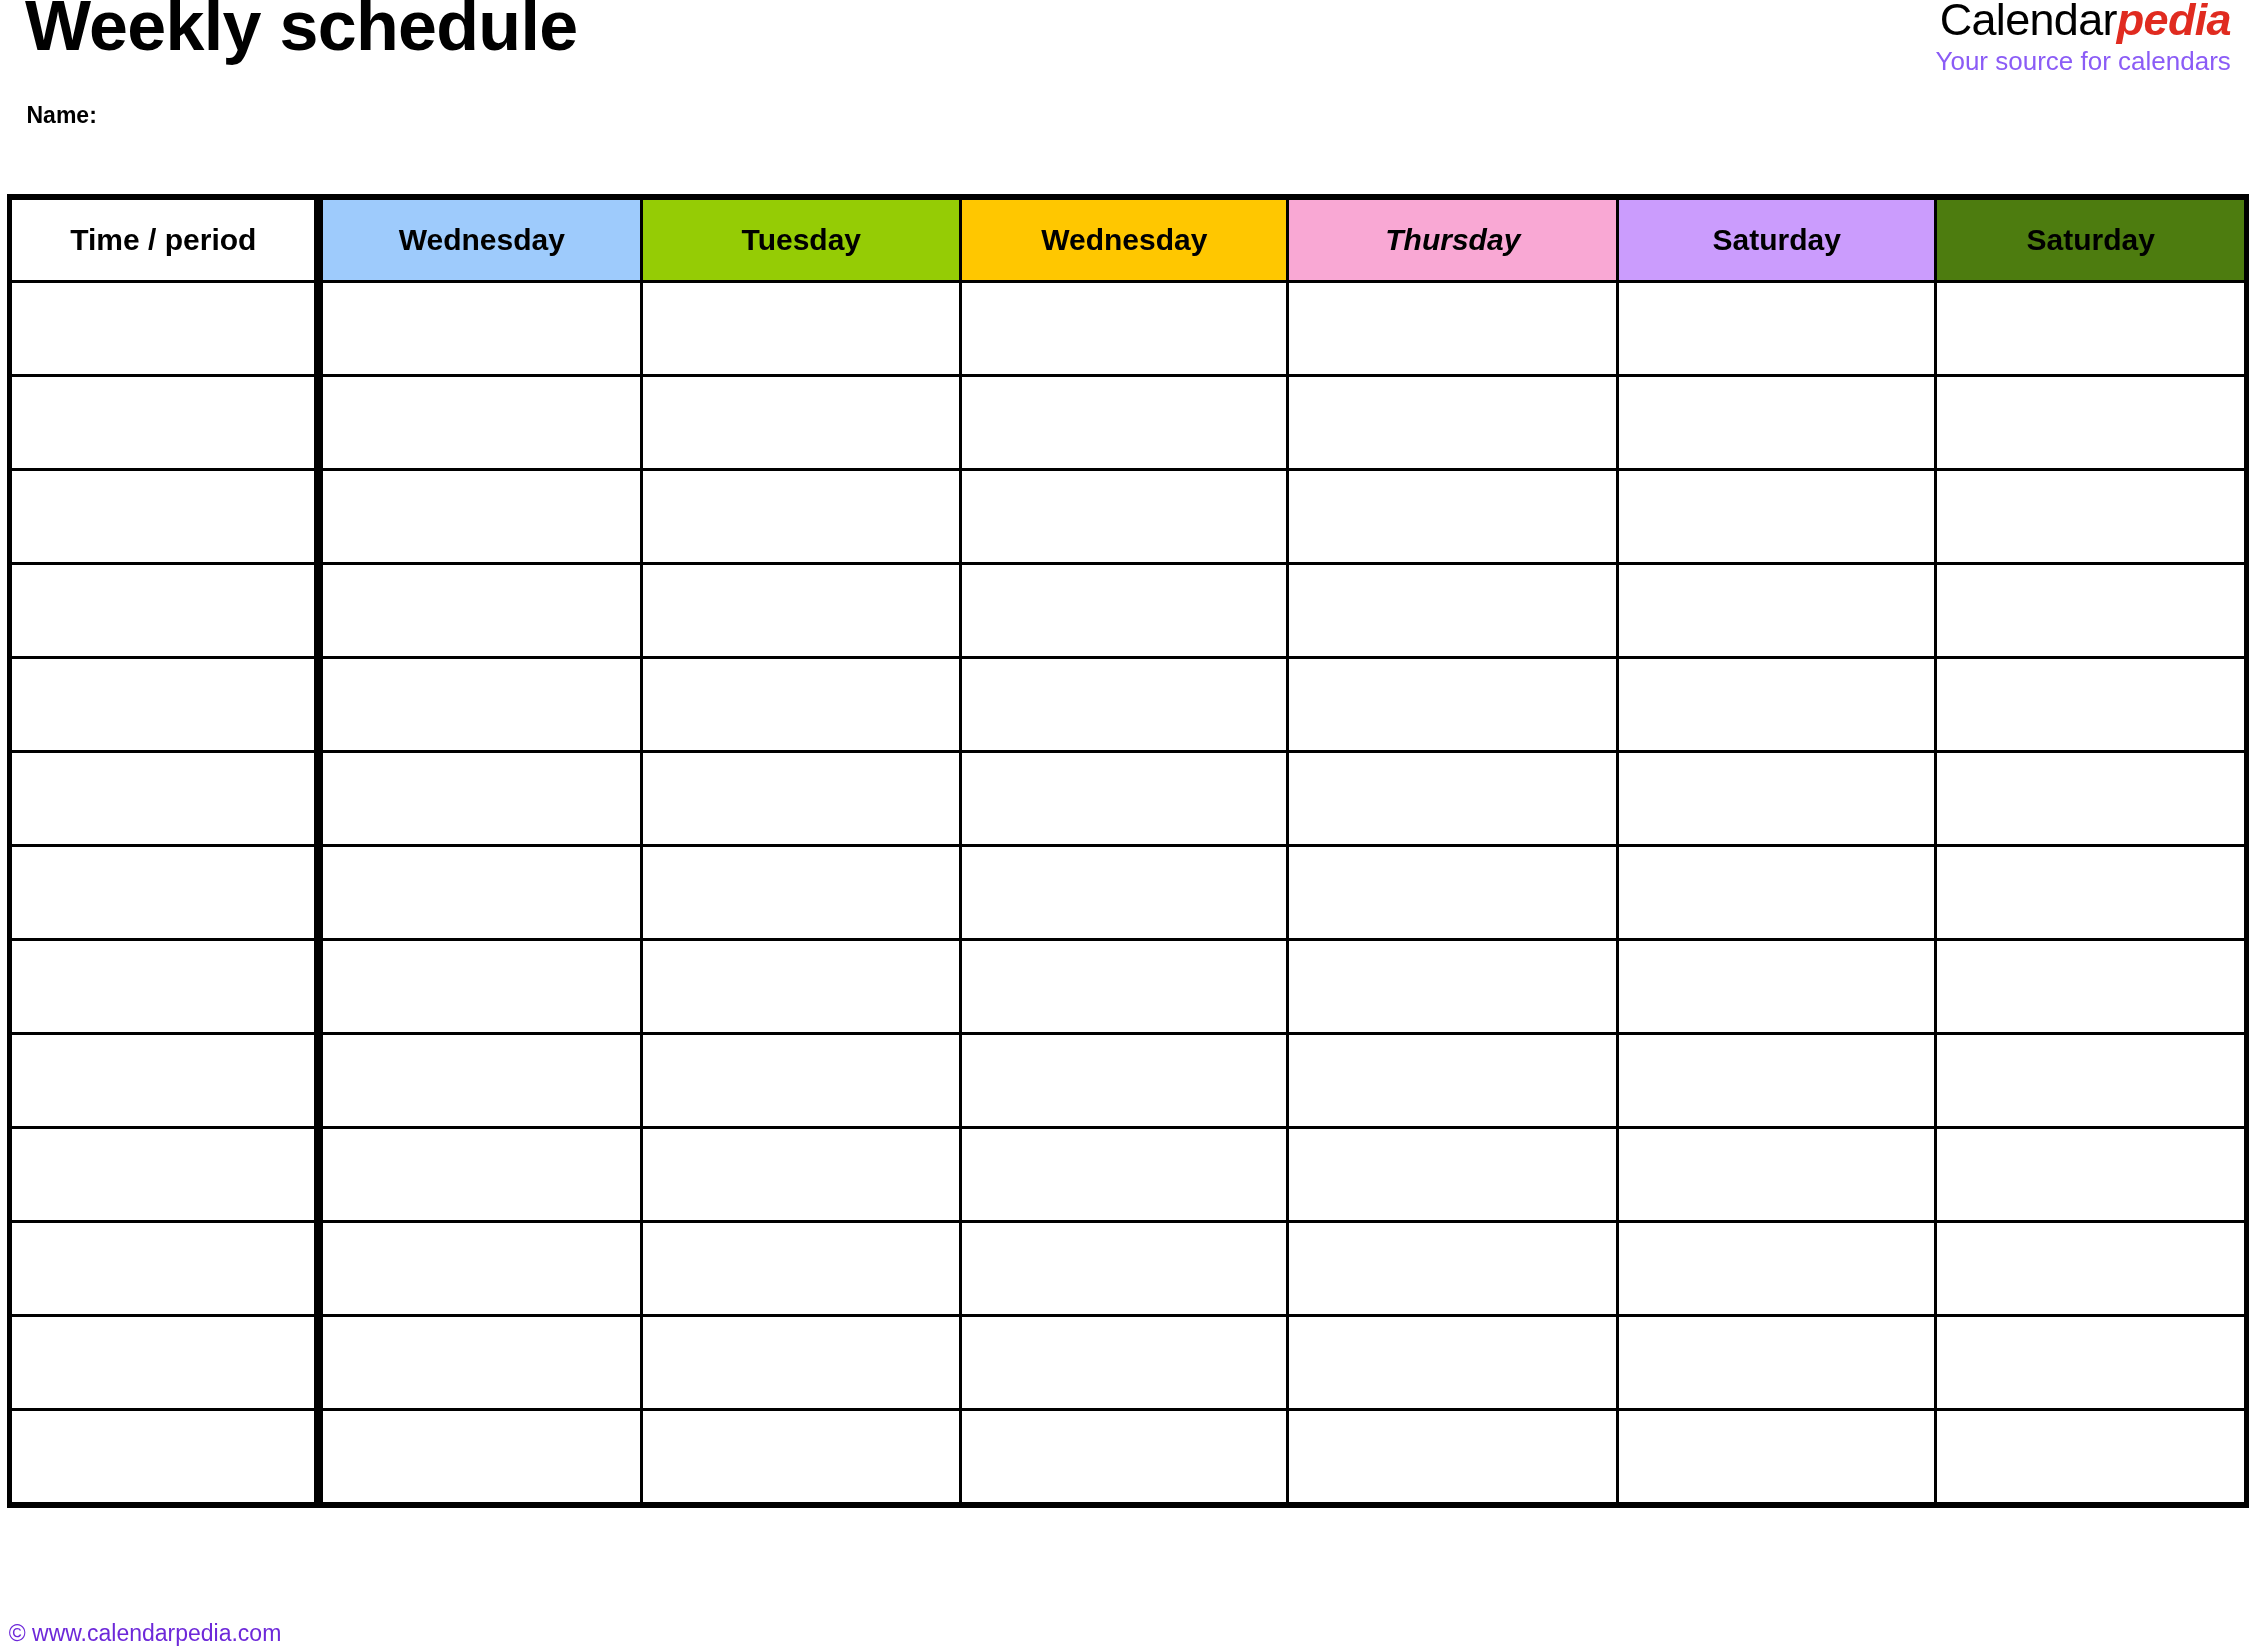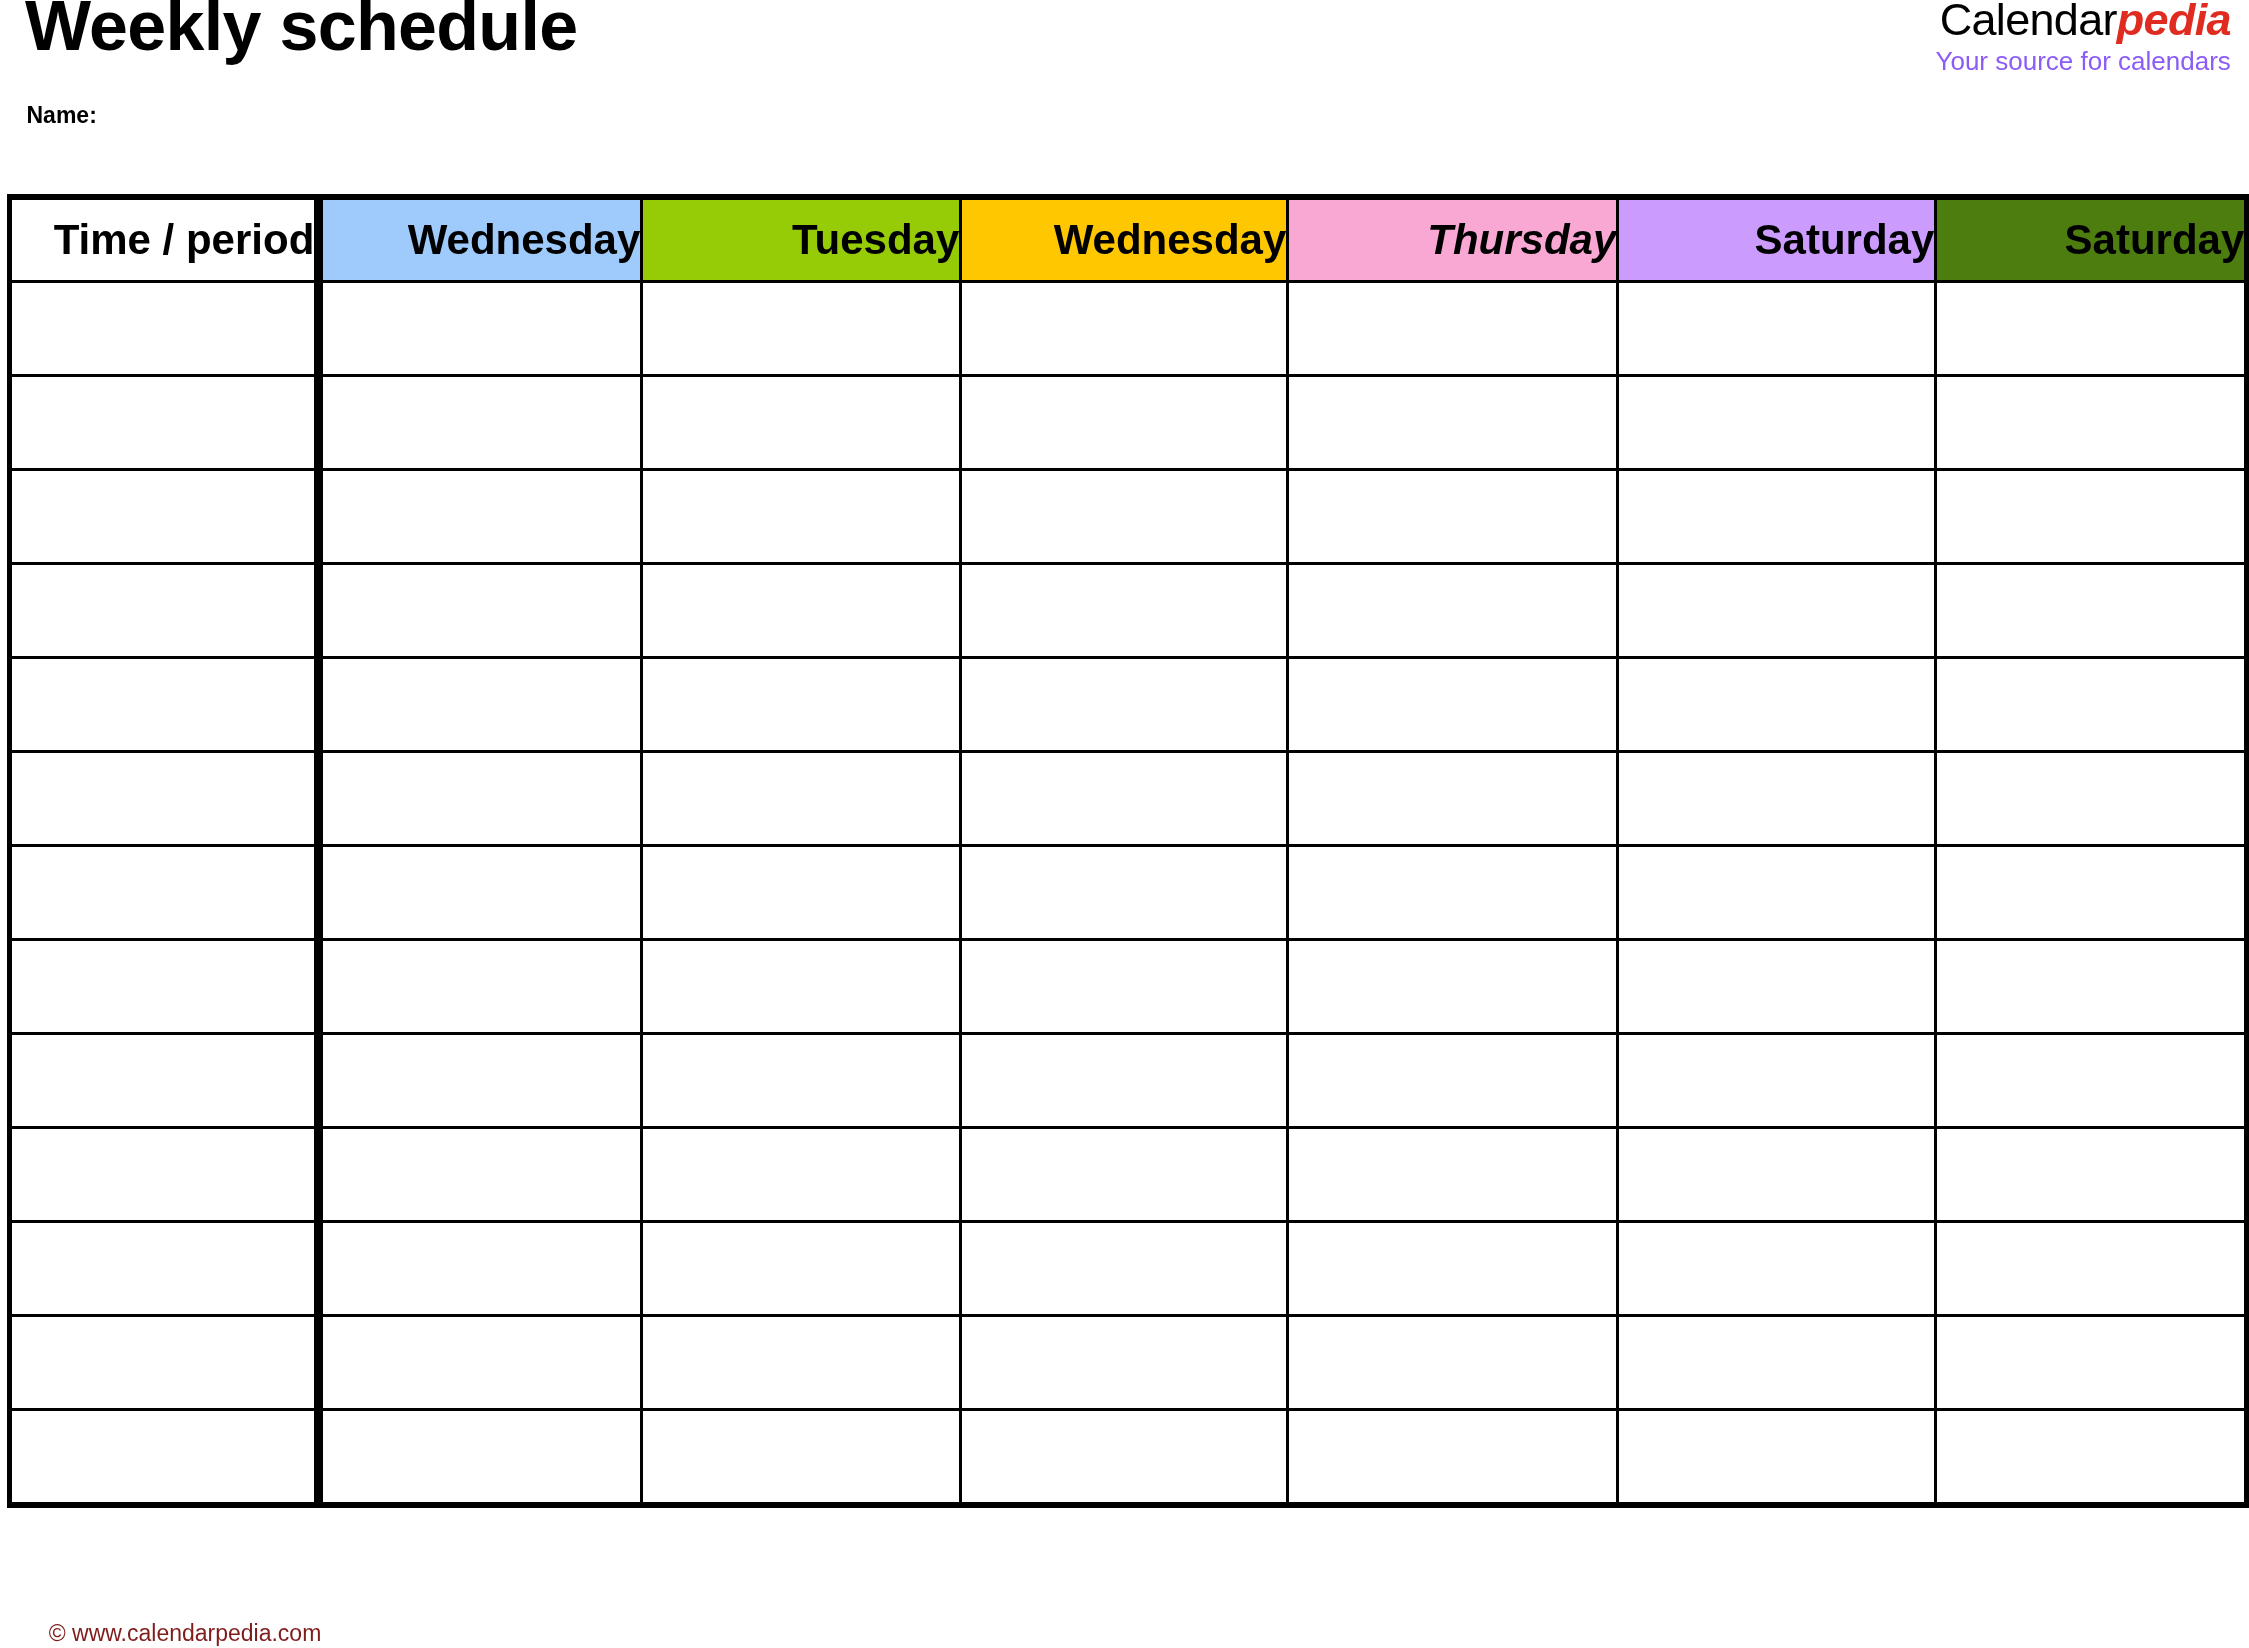--- a/index.html
+++ b/index.html
@@ -113,23 +113,23 @@
   }
 
   
   table.schedule th.col-time,
   table.schedule td.col-time {
     border-right: 9.5px solid #000;
   }
 
   thead th {
     height: 80px;
-    font-size: 42px;
+    font-size: 30px;
     font-weight: bold;
-    text-align: right;
+    text-align: center;
     vertical-align: middle;
     white-space: nowrap;
   }
   thead tr th {
     border-bottom: 6.5px solid #000;
   }
 
   tbody td {
     height: 91px;
     background: #ffffff;
@@ -143,23 +143,22 @@
   .bg-thu  { background: #f9a8d4; font-style: italic; }
   .bg-fri  { background: #cb9cfd; }
   .bg-sat  { background: #4d7c0f; }
 
   
   .footer {
     position: absolute;
     left: 8.7px;
     top: 1620px;
     font-size: 23px;
-    color: #7f1d1d;
-    white-space: nowrap;
-    margin-left: 40px;
+    color: #6d28d9;
+    white-space: nowrap;
   }
 </style>
 </head>
 <body>
 
 <div class="page">
 
   <div class="header-area">
     <div class="title">Weekly schedule</div>
 

